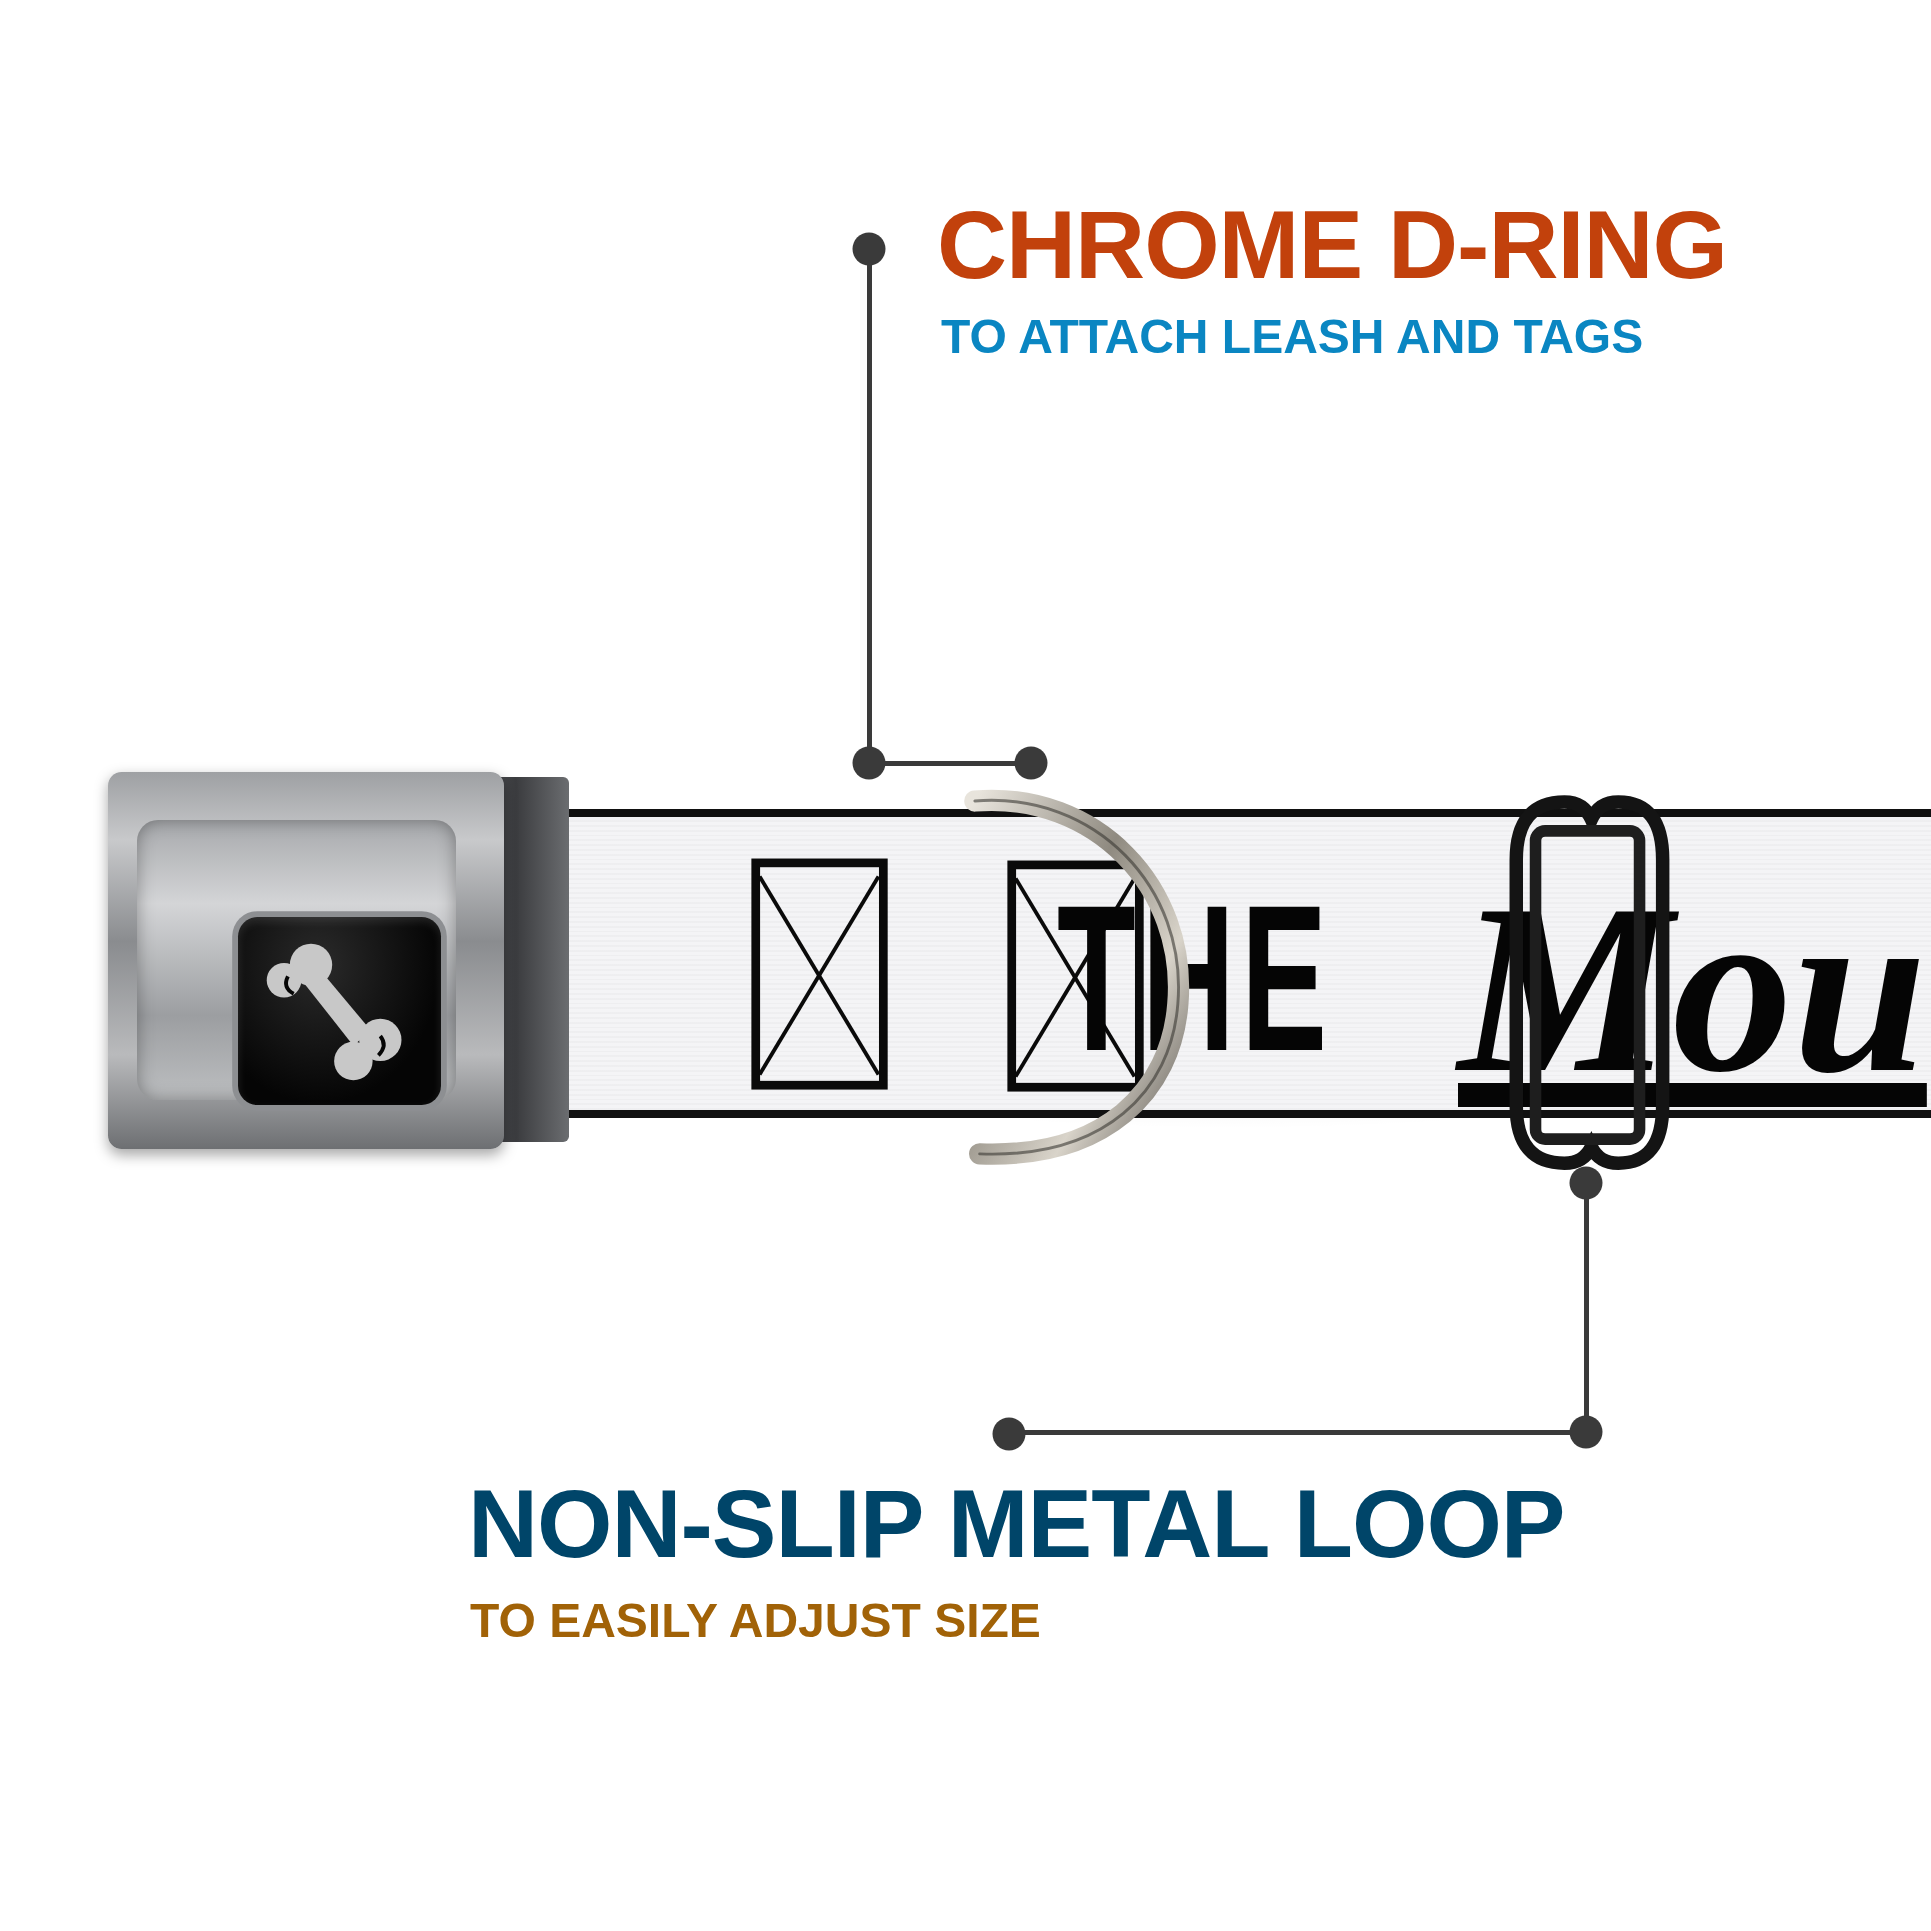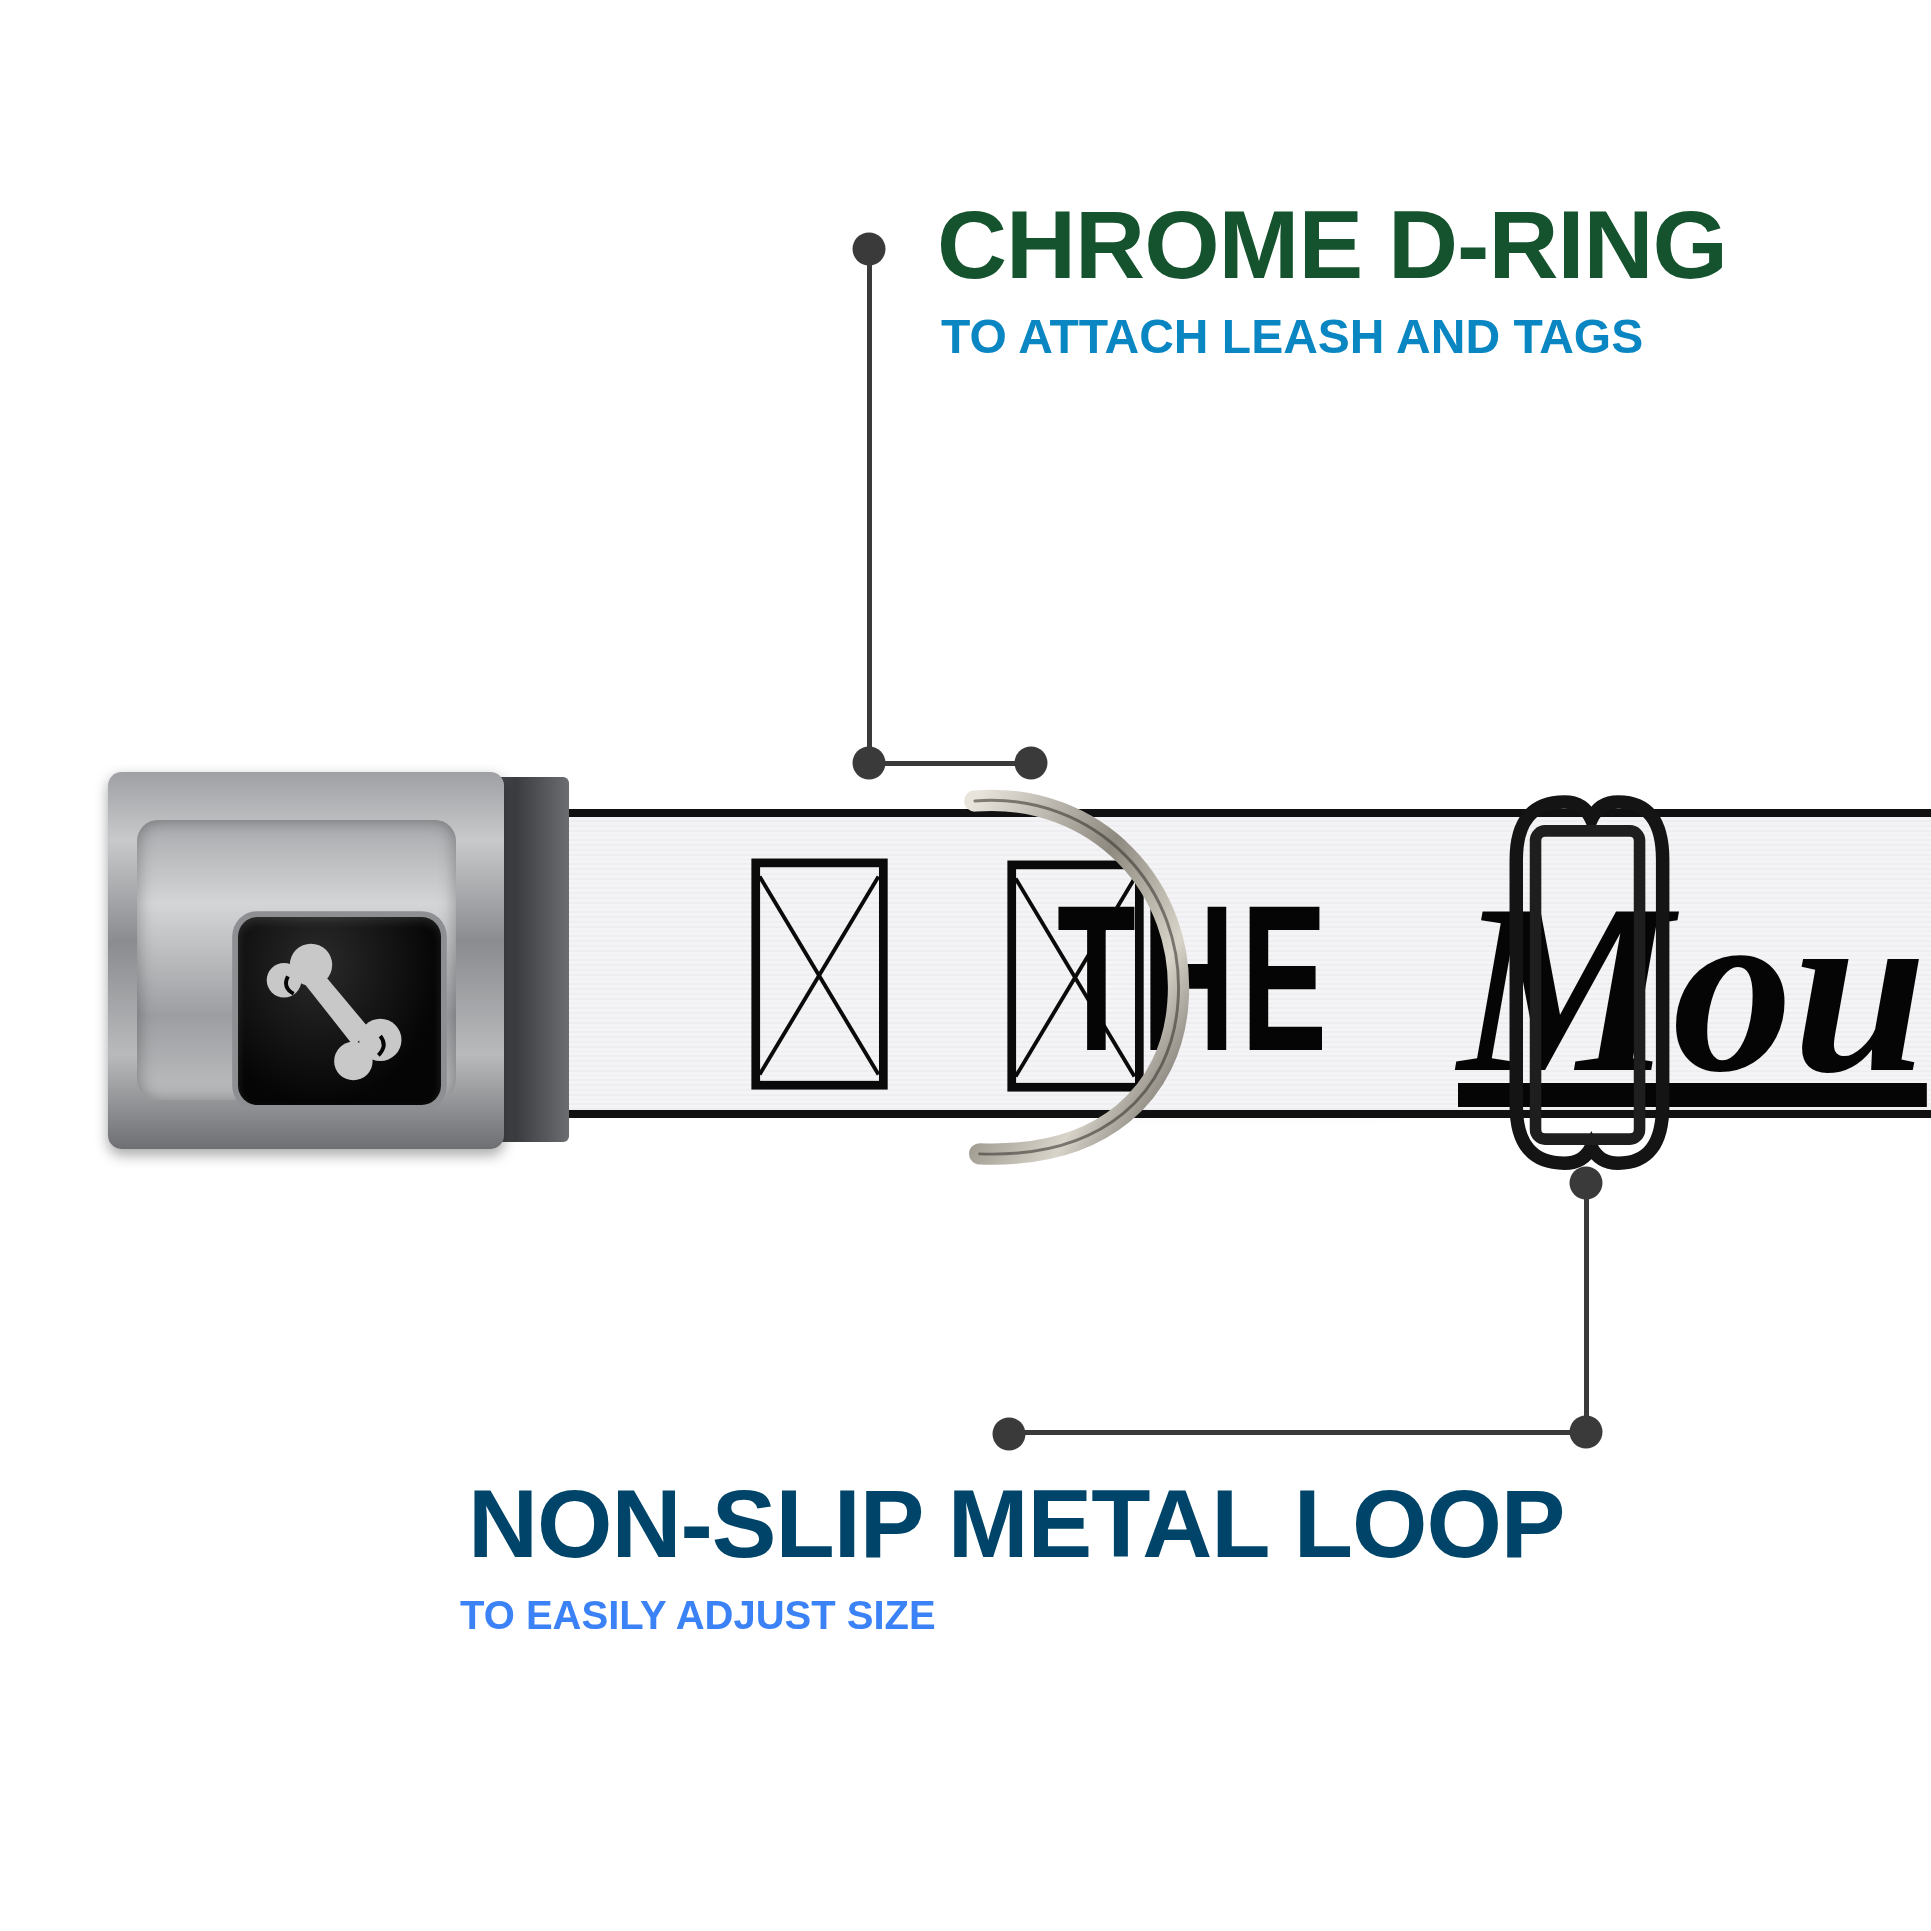--- a/index.html
+++ b/index.html
@@ -18,21 +18,21 @@
     .buckle-inner { position: absolute; left: 29px; top: 48px; width: 319px; height: 280px; border-radius: 21px;
       background: linear-gradient(180deg, #a7a9ac 0%, #d4d5d7 30%, #9c9ea1 70%, #bdbfc1 100%); box-shadow: inset 0 0 17.4px rgba(0,0,0,0.35); }
     .badge { position: absolute; left: 101px; top: 97px; width: 203px; height: 188px; border-radius: 19.3px; background: radial-gradient(ellipse at 40% 25%, #2a2a2a, #050505 70%); box-shadow: 0 0 0 5.8px #8d8f92, inset 0 3.9px 9.7px rgba(255,255,255,0.12); }
     .latch { position: absolute; left: 463px; top: 777px; width: 106px; height: 365px; background: linear-gradient(90deg, #5e6064, #3b3c3f 50%, #6b6d70); border-radius: 5.8px; }
     .print-the { position: absolute; left: 1057px; top: 859px; font-family: "Liberation Sans", sans-serif; font-weight: 700; font-size: 208px; color: #050505; transform: scaleX(0.62); transform-origin: left top; letter-spacing: 9.7px; }
     .print-script { position: absolute; left: 1458px; top: 850px; font-family: "Liberation Serif", serif; font-style: italic; font-weight: 700; font-size: 241px; color: #050505; white-space: nowrap; text-decoration: underline; }
   </style>
 </head>
 <body>
 
-<div class="abs title" style="left:937px; top:189px; font-size:97px; color:#14532d;">CHROME D-RING</div>
+<div class="abs title" style="left:937px; top:189px; font-size:97px; color:#c2410c;">CHROME D-RING</div>
 <div class="abs sub" style="left:941px; top:309px; font-size:48px; color:#0a86c2;">TO ATTACH LEASH AND TAGS</div>
 
 <div class="dot" style="left:869px; top:249px;"></div>
 <div class="line" style="left:867px; top:249px; width:4.8px; height:514px;"></div>
 <div class="dot" style="left:869px; top:763px;"></div>
 <div class="line" style="left:869px; top:761px; width:162px; height:4.8px;"></div>
 <div class="dot" style="left:1031px; top:763px;"></div>
 
 <div class="strap-shadow"></div>
 <div class="strap"></div>
@@ -87,14 +87,14 @@
   </div>
 </div>
 
 <div class="dot" style="left:1586px; top:1183px;"></div>
 <div class="line" style="left:1584px; top:1183px; width:4.8px; height:249px;"></div>
 <div class="dot" style="left:1586px; top:1432px;"></div>
 <div class="line" style="left:1009px; top:1430px; width:577px; height:4.8px;"></div>
 <div class="dot" style="left:1009px; top:1434px;"></div>
 
 <div class="abs title" style="left:468px; top:1468px; font-size:97px; color:#004569;text-align:right;">NON-SLIP METAL LOOP</div>
-<div class="abs sub" style="left:460px; top:1593px; font-size:40px; color:#3b82f6;">TO EASILY ADJUST SIZE</div>
+<div class="abs sub" style="left:470px; top:1593px; font-size:48px; color:#a16207;">TO EASILY ADJUST SIZE</div>
 
 
 </body></html>

